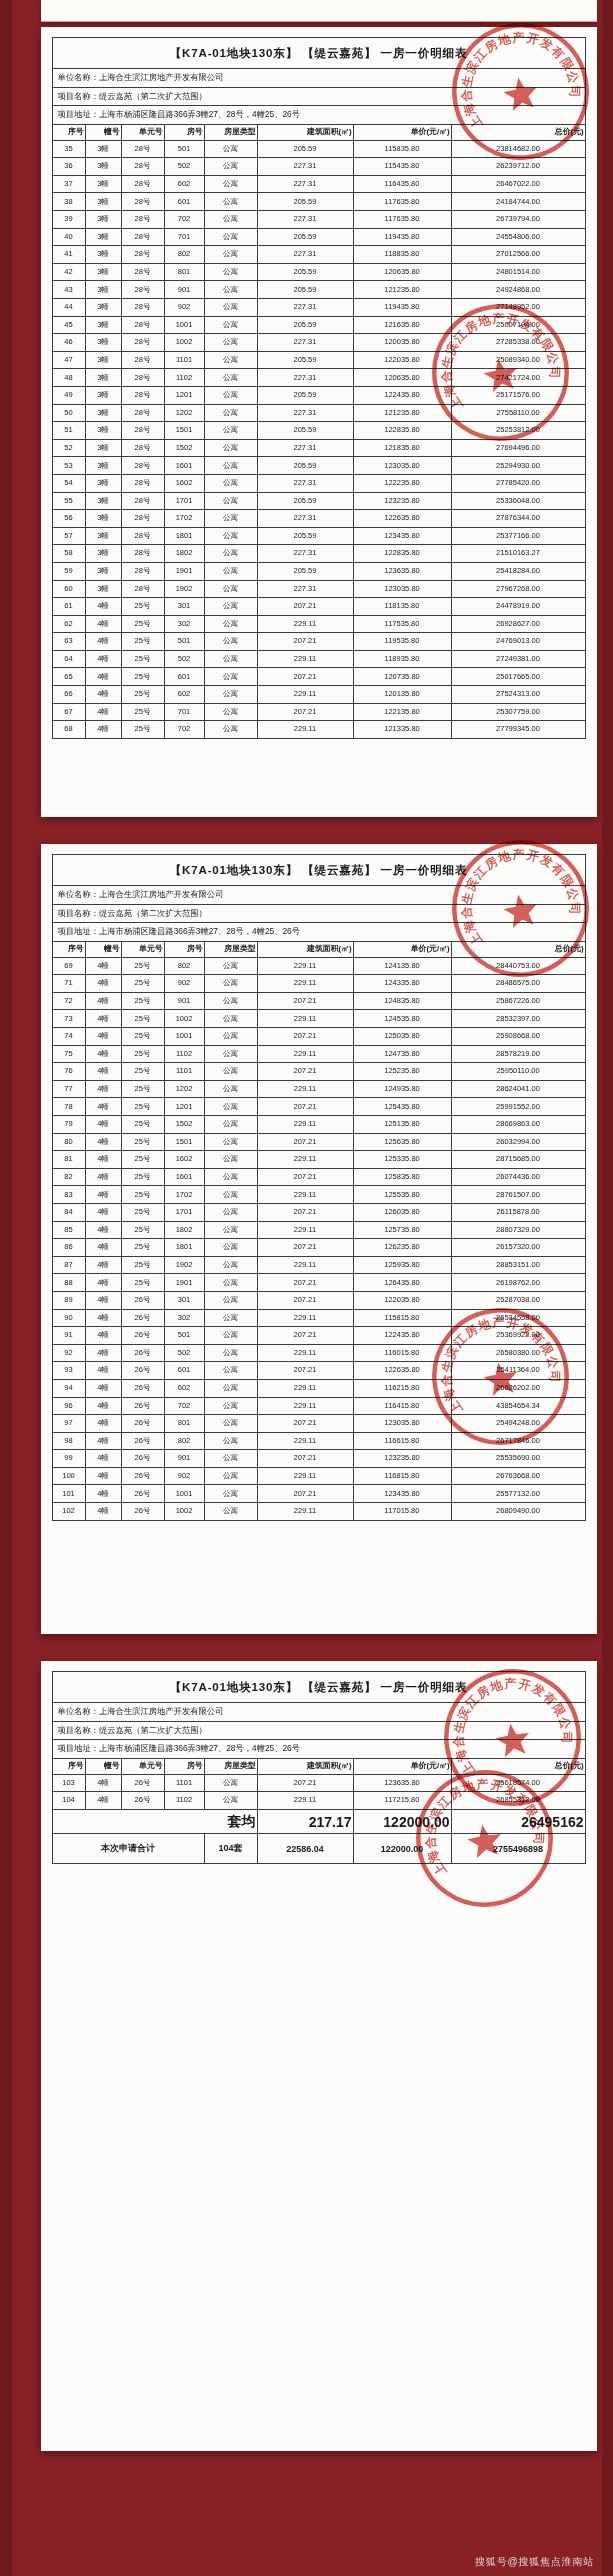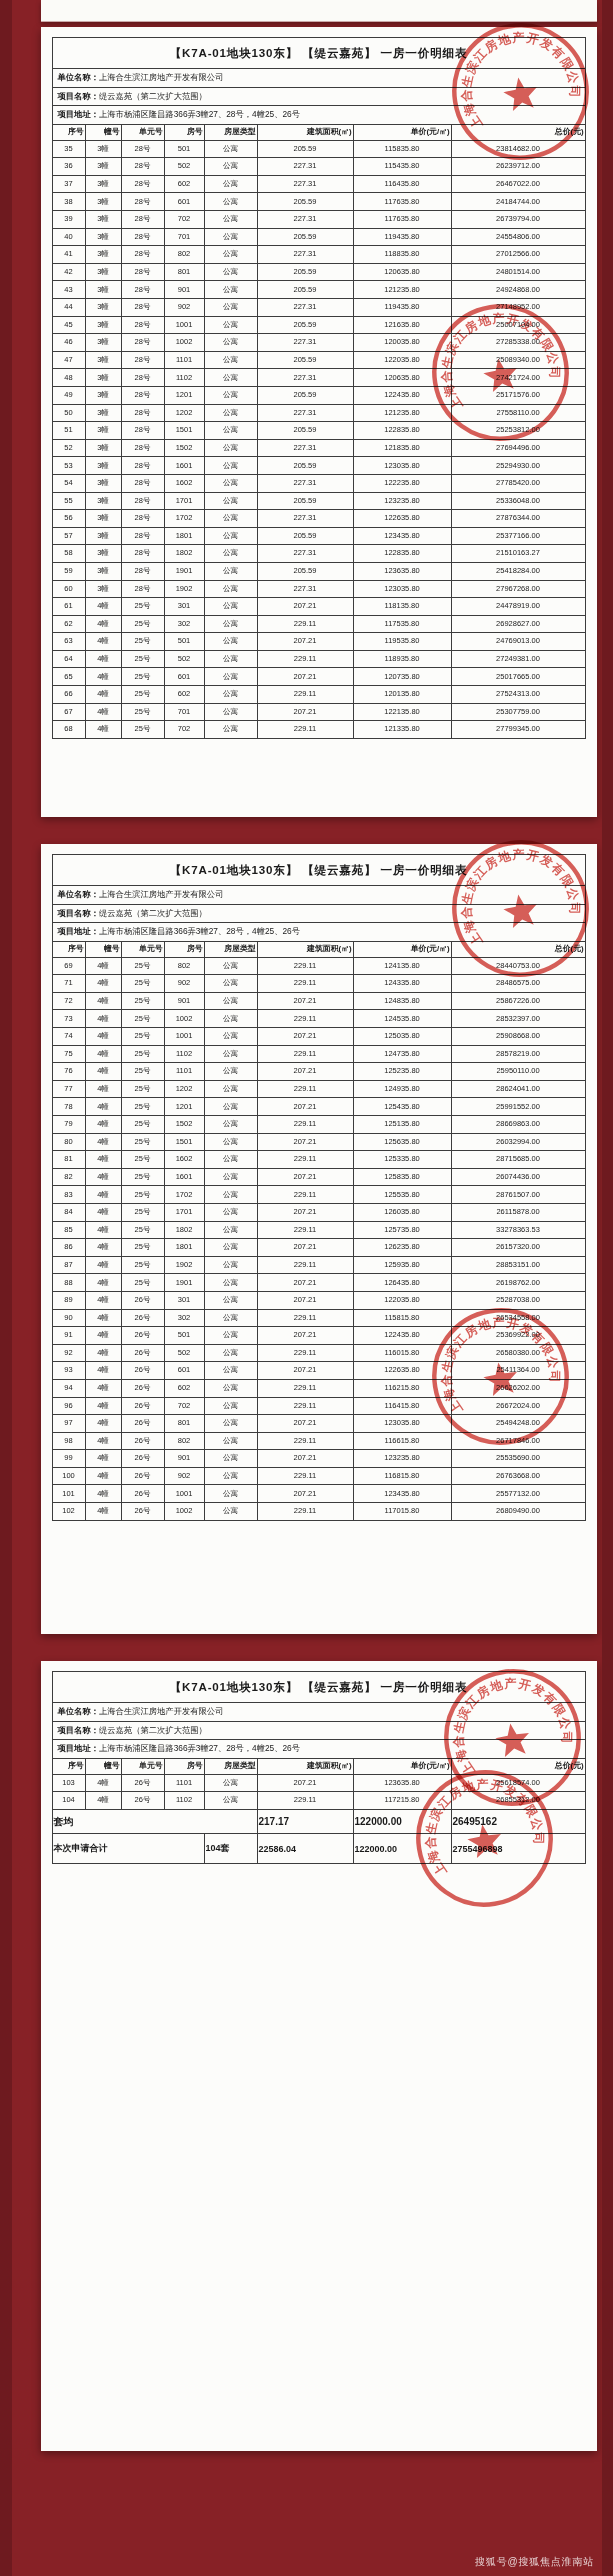--- a/index.html
+++ b/index.html
@@ -10,25 +10,25 @@
   .page-sliver{position:absolute;left:29px;top:0;width:556px;height:21px;background:#fbfbf8;
                border-bottom:0.8px solid #caa;box-shadow:0 1.7px 5px rgba(0,0,0,.35);}
   .page{position:absolute;left:29px;width:556px;height:790px;background:#fcfcfa;
         box-shadow:0 2.5px 8.3px rgba(0,0,0,.4);}
   .page-1{top:27px;} .page-2{top:844px;} .page-3{top:1661px;}
 
   table.price{border-collapse:collapse;width:534px;margin:10px auto 0 auto;table-layout:fixed;}
   table.price td,table.price th{border:0.8px solid #3c3c3c;overflow:hidden;}
   td.title-cell{font-size:11.6px;font-weight:bold;text-align:center;padding:7.5px 1.7px;letter-spacing:0.8px;}
   tr.info td{font-size:8.3px;text-align:left;padding:3.3px 5px;}
-  tr.info .lbl{font-weight:bold;text-align:center;}
+  tr.info .lbl{font-weight:normal;text-align:center;}
   tr.head td{font-size:7.9px;font-weight:bold;text-align:right;padding:2.5px 0.8px;line-height:1.25;}
   tbody.rows td{font-size:7.5px;text-align:center;padding:0.8px;height:15px;line-height:1.1;white-space:nowrap;}
-  tr.avg td{font-size:10px;font-weight:bold;text-align:left;height:21.6px;}
-  tr.grand td{font-size:9px;font-weight:bold;height:26.5px;}
+  tr.avg td{font-size:14px;font-weight:bold;text-align:right;height:21.6px;}
+  tr.grand td{font-size:9px;font-weight:bold;text-align:center;height:26.5px;}
 
   
   .stamp{position:absolute;width:143px;height:143px;pointer-events:none;
          opacity:.8;transform:rotate(-9deg);mix-blend-mode:multiply;}
   .p1-a{left:408px;top:-6.6px;}  .p1-b{left:388px;top:274px;}
   .p2-a{left:408px;top:-6.6px;}  .p2-b{left:388px;top:461px;}
   .p3-a{left:400px;top:5px;}   .p3-b{left:372px;top:106px;}
 
   .watermark{position:absolute;right:7.5px;bottom:7.5px;font-size:10px;
              color:rgba(255,255,255,.8);letter-spacing:0.8px;}
@@ -627,21 +627,21 @@
             <td>26115878.00</td>
           </tr>
           <tr>
             <td>85</td>
             <td>4幢</td>
             <td>25号</td>
             <td>1802</td>
             <td>公寓</td>
             <td>229.11</td>
             <td>125735.80</td>
-            <td>33278363.53</td>
+            <td>28807329.00</td>
           </tr>
           <tr>
             <td>86</td>
             <td>4幢</td>
             <td>25号</td>
             <td>1801</td>
             <td>公寓</td>
             <td>207.21</td>
             <td>126235.80</td>
             <td>26157320.00</td>
@@ -727,21 +727,21 @@
             <td>26626202.00</td>
           </tr>
           <tr>
             <td>96</td>
             <td>4幢</td>
             <td>26号</td>
             <td>702</td>
             <td>公寓</td>
             <td>229.11</td>
             <td>116415.80</td>
-            <td>26672024.00</td>
+            <td>43854654.34</td>
           </tr>
           <tr>
             <td>97</td>
             <td>4幢</td>
             <td>26号</td>
             <td>801</td>
             <td>公寓</td>
             <td>207.21</td>
             <td>123035.80</td>
             <td>25494248.00</td>

